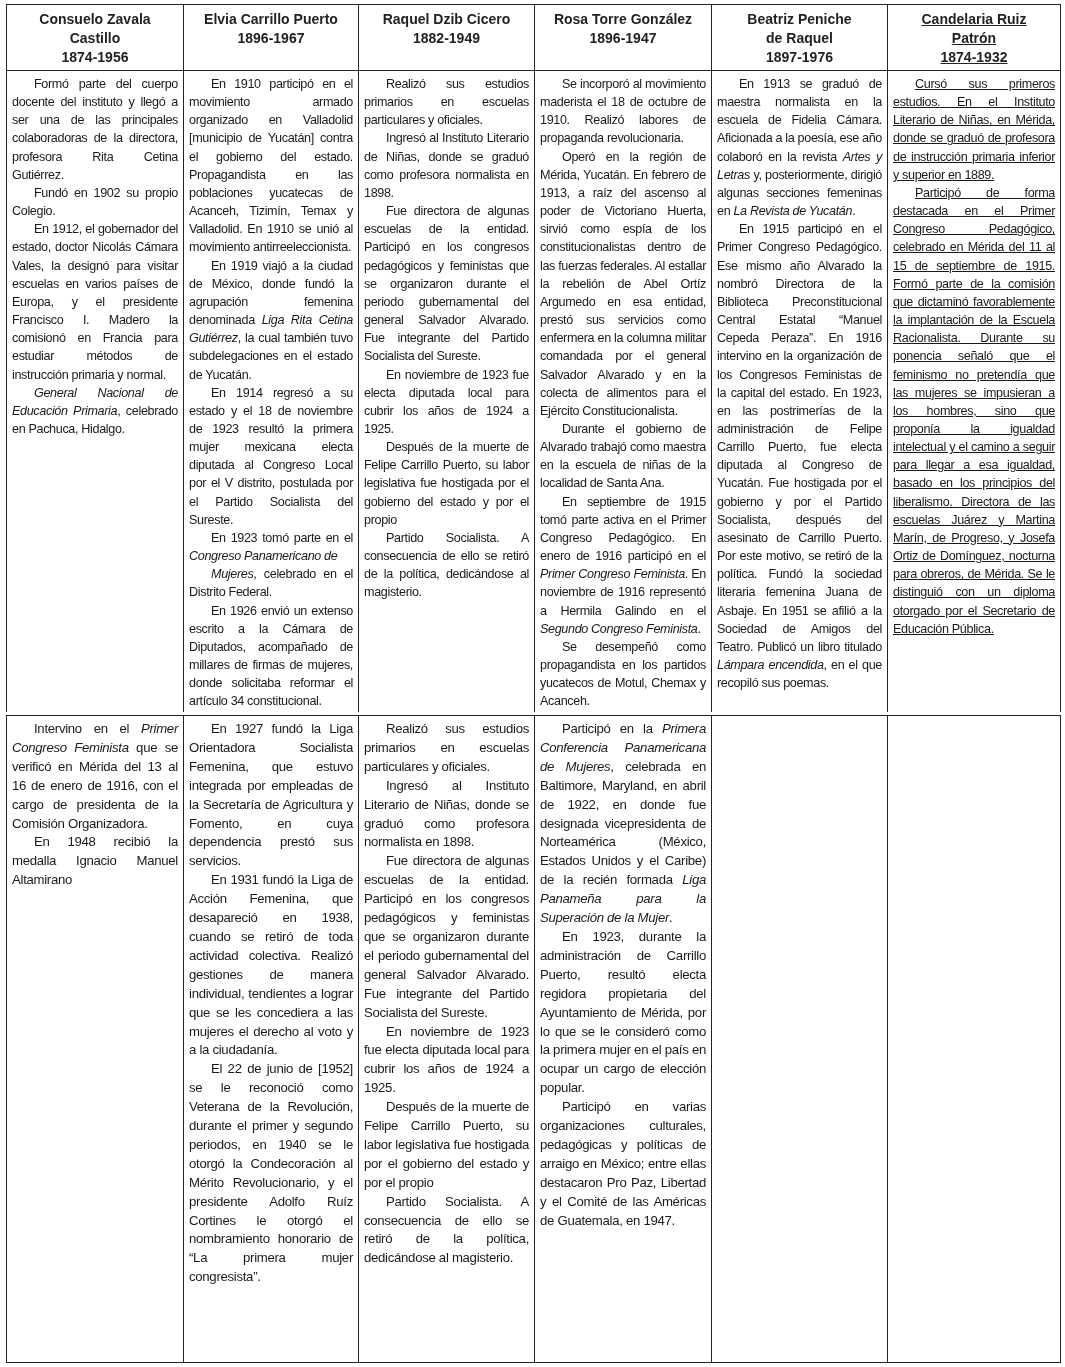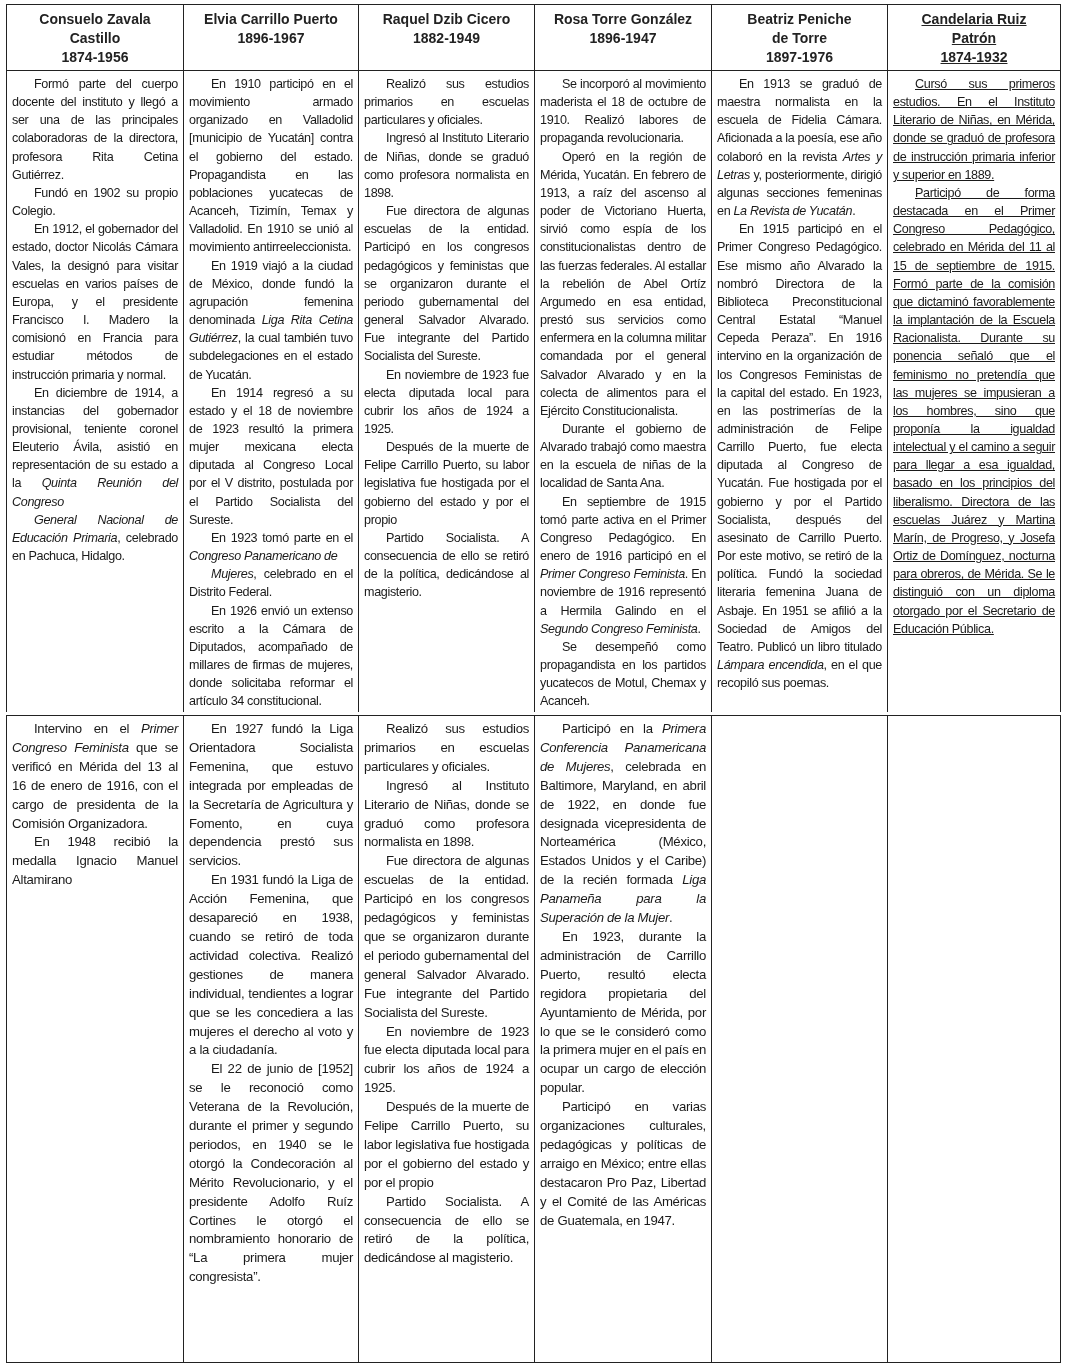--- a/index.html
+++ b/index.html
@@ -37,35 +37,34 @@
     <div class="cell c3">
         <span>Raquel Dzib Cicero</span>
         <span>1882-1949</span>
       </div>
     <div class="cell c4">
         <span>Rosa Torre González</span>
         <span>1896-1947</span>
       </div>
     <div class="cell c5">
         <span>Beatriz Peniche</span>
-        <span>de Torre</span>
+        <span>de Raquel</span>
         <span>1897-1976</span>
       </div>
     <div class="cell c6">
         <span>Candelaria Ruiz</span>
         <span>Patrón</span>
         <span>1874-1932</span>
       </div>
   </div>
   <div class="row r1">
     <div class="cell c1">
         <p>Formó parte del cuerpo docente del instituto y llegó a ser una de las principales colaboradoras de la directora, profesora Rita Cetina Gutiérrez.</p>
         <p>Fundó en 1902 su propio Colegio.</p>
         <p>En 1912, el gobernador del estado, doctor Nicolás Cámara Vales, la designó para visitar escuelas en varios países de Europa, y el presidente Francisco I. Madero la comisionó en Francia para estudiar métodos de instrucción primaria y normal.</p>
-        <p>En diciembre de 1914, a instancias del gobernador provisional, teniente coronel Eleuterio Ávila, asistió en representación de su estado a la <i>Quinta Reunión del Congreso</i></p>
         <p><i>General Nacional de Educación Primaria</i>, celebrado en Pachuca, Hidalgo.</p>
       </div>
     <div class="cell c2">
         <p>En 1910 participó en el movimiento armado organizado en Valladolid [municipio de Yucatán] contra el gobierno del estado. Propagandista en las poblaciones yucatecas de Acanceh, Tizimín, Temax y Valladolid. En 1910 se unió al movimiento antirreeleccionista.</p>
         <p>En 1919 viajó a la ciudad de México, donde fundó la agrupación femenina denominada <i>Liga Rita Cetina Gutiérrez</i>, la cual también tuvo subdelegaciones en el estado de Yucatán.</p>
         <p>En 1914 regresó a su estado y el 18 de noviembre de 1923 resultó la primera mujer mexicana electa diputada al Congreso Local por el V distrito, postulada por el Partido Socialista del Sureste.</p>
         <p>En 1923 tomó parte en el <i>Congreso Panamericano de</i></p>
         <p><i>Mujeres</i>, celebrado en el Distrito Federal.</p>
         <p>En 1926 envió un extenso escrito a la Cámara de Diputados, acompañado de millares de firmas de mujeres, donde solicitaba reformar el artículo 34 constitucional.</p>
       </div>

